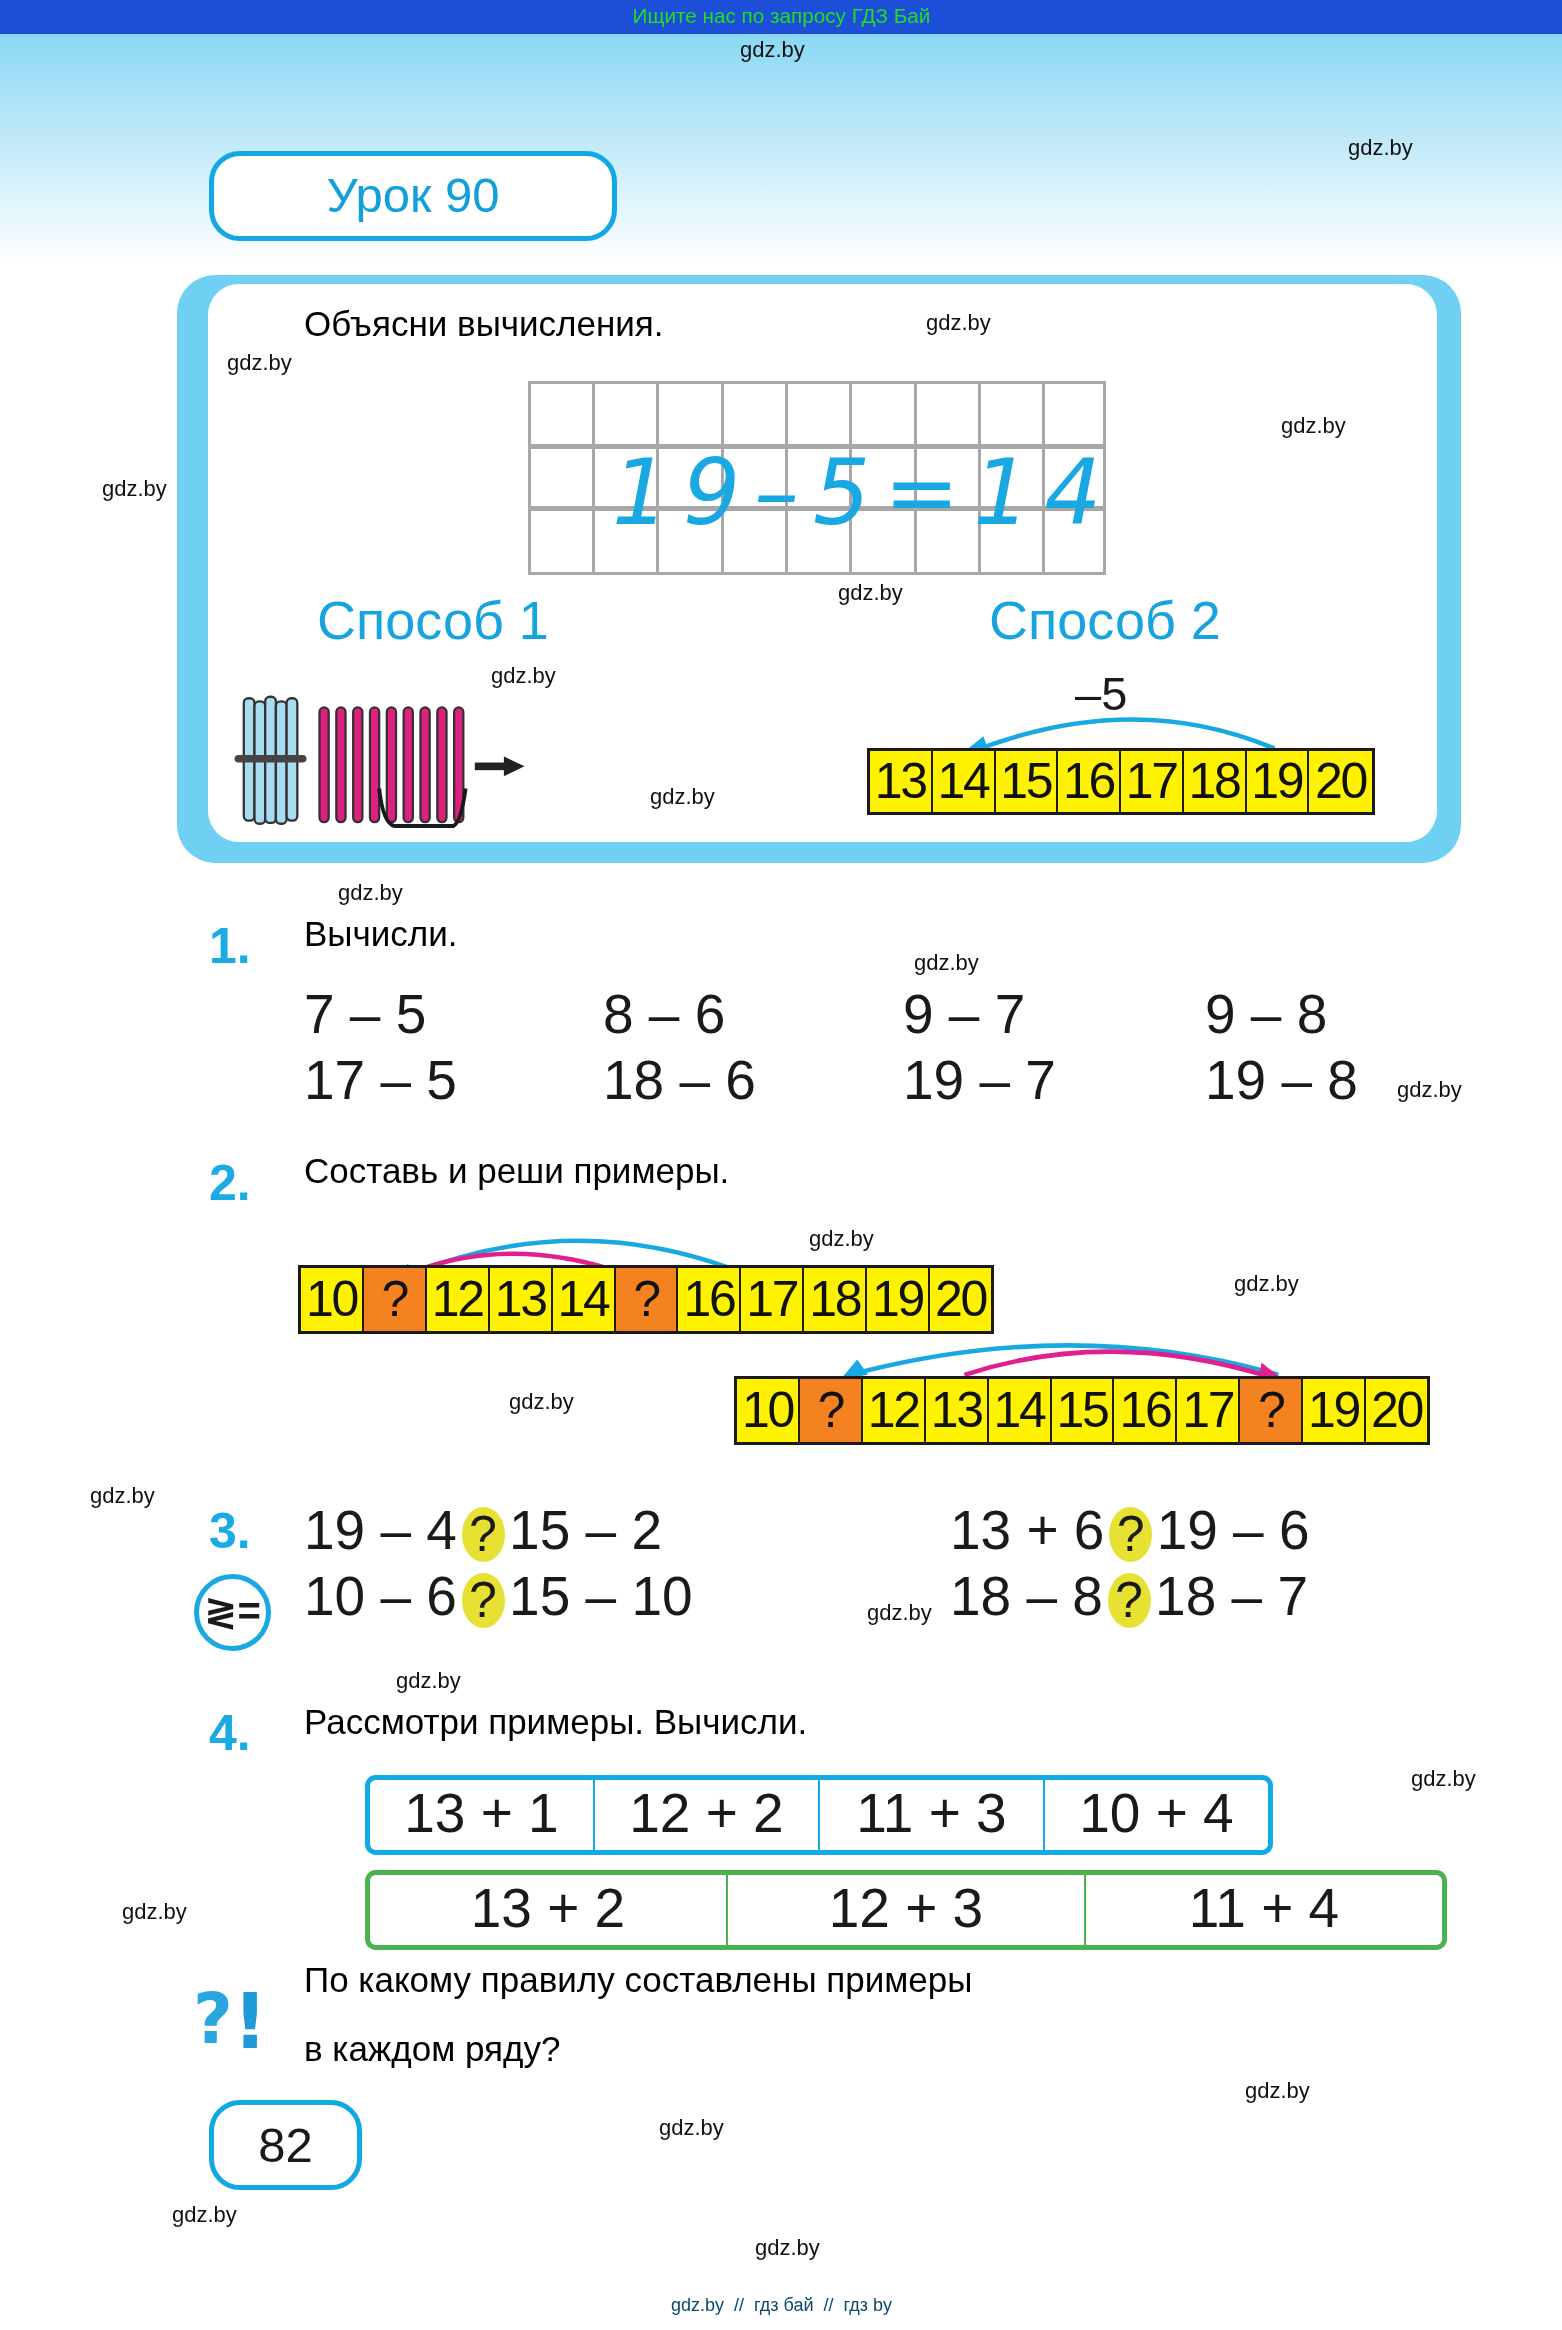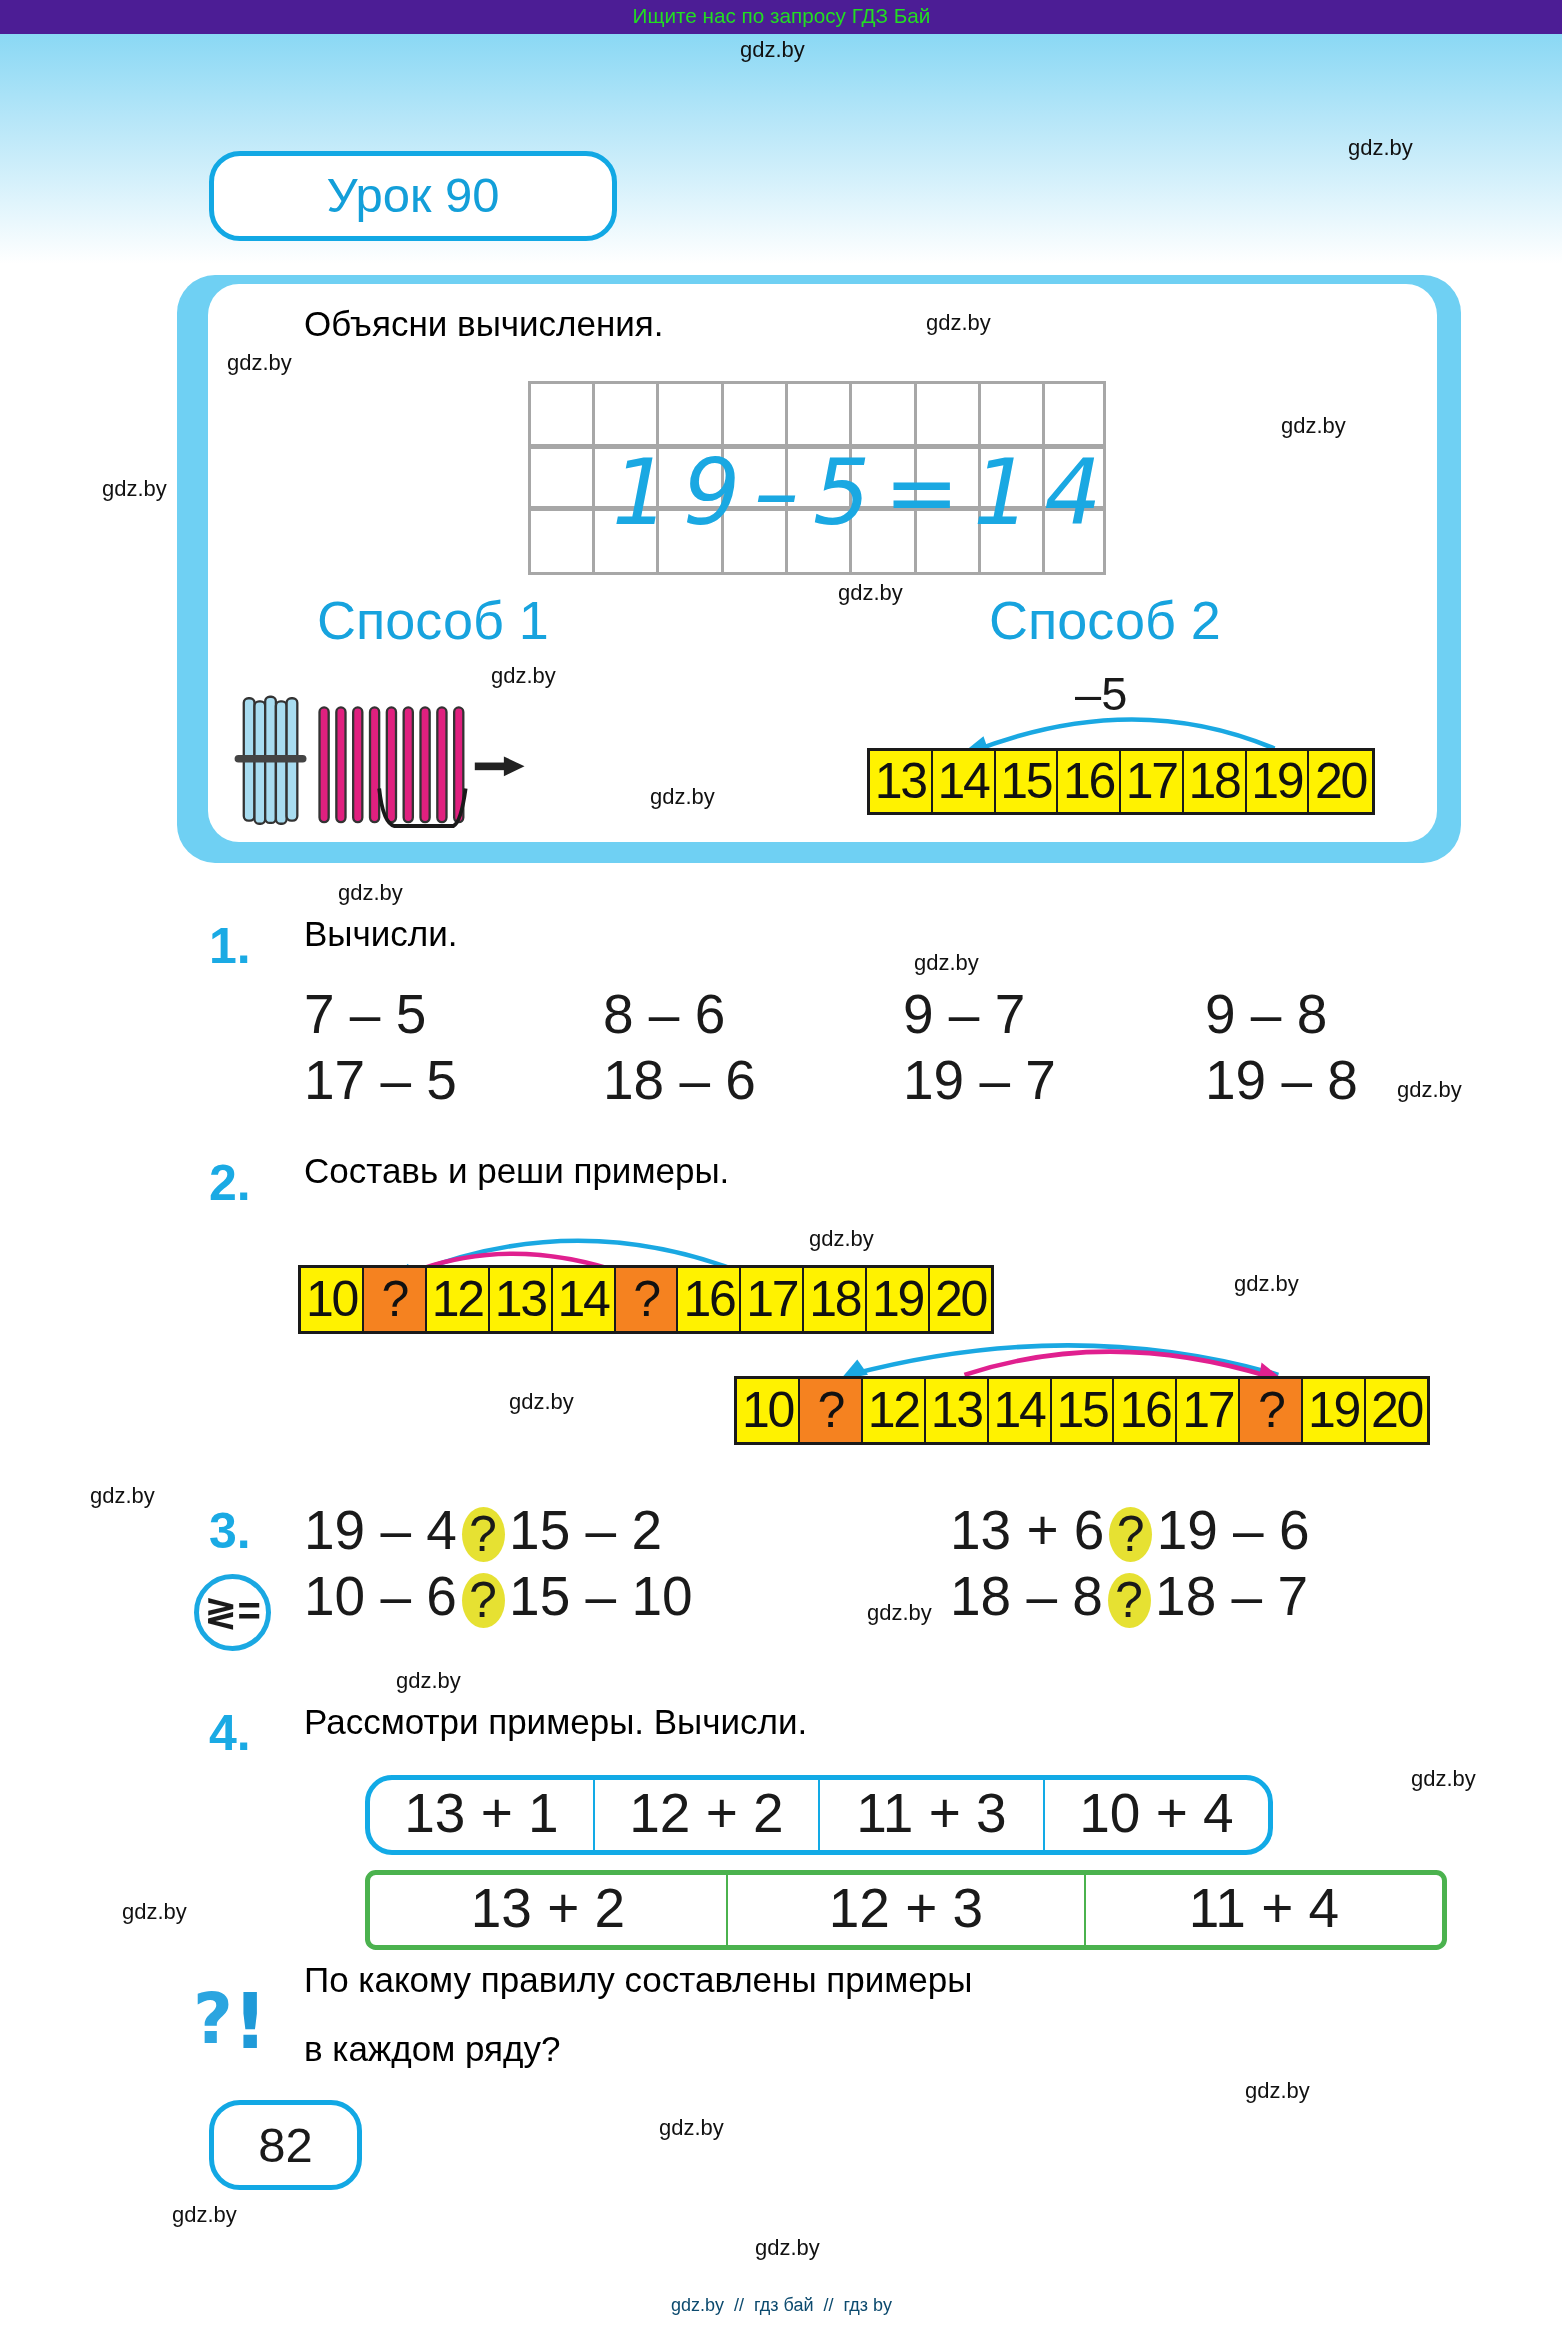--- a/index.html
+++ b/index.html
@@ -1,20 +1,20 @@
 <!DOCTYPE html>
 <html style="font-size:12.2px"><head>
 <meta charset="utf-8">
 <style>
   * { box-sizing: border-box; margin: 0; padding: 0; }
   html, body { width: 1563px; height: 2330px; background: #ffffff; overflow: hidden; }
   body { position: relative; font-family: "Liberation Sans", "DejaVu Sans", sans-serif; color: #1a1a1a; }
   .abs { position: absolute; }
 
-  .top-banner { left: 0; top: 0; width: 1563px; height: 34px; background: #4c1d95; text-align: center; color: #22dd22; font-size: 20.7px; line-height: 32px; }
+  .top-banner { left: 0; top: 0; width: 1563px; height: 34px; background: #1d4ed8; text-align: center; color: #22dd22; font-size: 20.7px; line-height: 32px; }
   .sky { left: 0; top: 34px; width: 1563px; height: 230px; background: linear-gradient(#8ad8f4 0%, #bfe9f9 45%, #ffffff 100%); }
 
   .wm { position: absolute; font-size: 22px; color: #111; white-space: nowrap; }
 
   .lesson-pill { left: 209px; top: 151px; width: 408px; height: 90px; border: 5.4px solid #12a8e4; border-radius: 31px; background: #fff; text-align: center; font-size: 49px; line-height: 78px; color: #139fd9; }
 
   .explain-card { left: 177px; top: 275px; width: 1284px; height: 588px; background: #6fd0f3; border-radius: 38px; }
   .explain-inner { position: absolute; left: 31px; top: 9.2px; width: 1229px; height: 558px; background: #fff; border-radius: 31px 31px 31px 31px; }
 
   .heading { font-size: 35px; color: #000000; white-space: nowrap; }
@@ -187,21 +187,21 @@
 <div class="abs expr" style="left:950px; top:1498px;">
   <span>13 + 6</span><span class="bubble">?</span><span>19 – 6</span>
 </div>
 <div class="abs expr" style="left:950px; top:1564px;">
   <span>18 – 8</span><span class="bubble">?</span><span>18 – 7</span>
 </div>
 
 <div class="abs task-num" style="left:209px; top:1704px;">4.</div>
 <div class="abs heading" style="left:304px; top:1702px;">Рассмотри примеры. Вычисли.</div>
 
-<div class="abs box-row blue" style="left:365px; top:1775px; width:908px; height:80px;border-radius:27px;">
+<div class="abs box-row blue" style="left:365px; top:1775px; width:908px; height:80px;">
   <div class="bcell">13 + 1</div>
   <div class="bcell">12 + 2</div>
   <div class="bcell">11 + 3</div>
   <div class="bcell">10 + 4</div>
 </div>
 <div class="abs box-row green" style="left:365px; top:1870px; width:1082px; height:80px;">
   <div class="bcell">13 + 2</div>
   <div class="bcell">12 + 3</div>
   <div class="bcell">11 + 4</div>
 </div>

